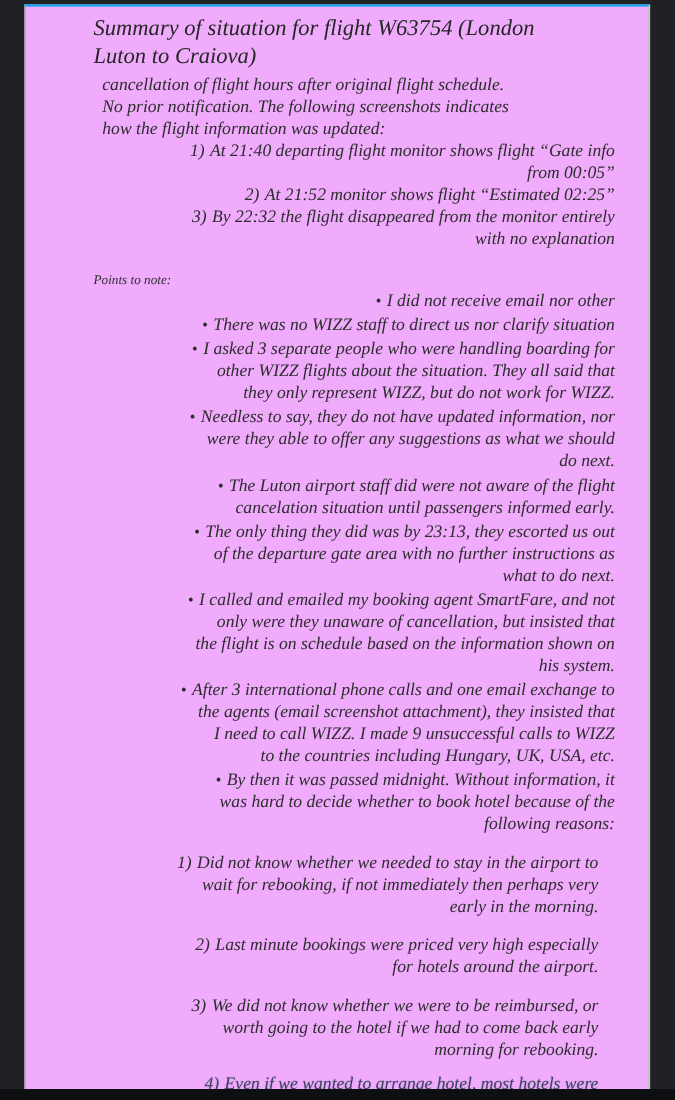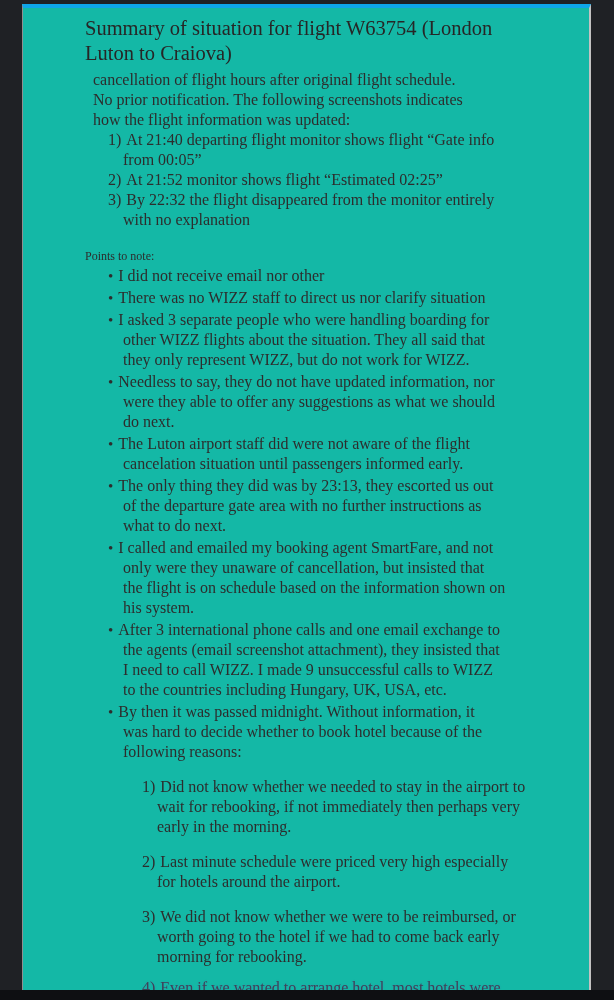--- a/index.html
+++ b/index.html
@@ -11,26 +11,27 @@
   }
   .photo {
     position: relative;
     width: 614px; height: 1000px;
     background: #1f2125;
   }
   .page {
     position: absolute;
     left: 22px; top: 4px;
     width: 569px; height: 996px;
-    background: #14b8a6;
+    background: #f0abfc;
     border-left: 1px solid #8f8f8f;
     border-right: 2px solid #c2c2c2;
-    border-top: 4px solid #0ea5e9;
+    border-top: 2px solid #0ea5e9;
     box-sizing: border-box;
     overflow: hidden;
+    font-style: italic;
   }
   .content {
     padding: 8px 30px 0 62px;
     color: #2d2d2d;
     font-size: 16px;
     line-height: 20px;
     filter: blur(0.3px);
   }
   .pre { white-space: pre-line; }
   h1.title {
@@ -39,21 +40,21 @@
     line-height: 25px;
     font-weight: normal;
     color: #262626;
     white-space: pre-line;
   }
   p.intro {
     margin: 0 0 0 8px;
   }
   ol.updates, ol.reasons, ul.points {
     list-style: none;
-    margin: 0; padding: 0;
+    margin: 0; padding: 0; text-align: right;
   }
   ol.updates > li {
     padding-left: 38px;
     text-indent: -15px;
     margin: 0;
   }
   h2.points-heading {
     margin: 16px 0 0 0;
     font-size: 12px;
     line-height: 20px;
@@ -133,21 +134,21 @@
 the agents (email screenshot attachment), they insisted that
 I need to call WIZZ.  I made 9 unsuccessful calls to WIZZ
 to the countries including Hungary, UK, USA, etc.</span></li>
         <li><span class="marker bullet">•</span><span class="t pre">By then it was passed midnight.  Without information, it
 was hard to decide whether to book hotel because of the
 following reasons:</span>
           <ol class="reasons">
             <li><span class="marker">1)</span><span class="t pre">Did not know whether we needed to stay in the airport to
 wait for rebooking, if not immediately then perhaps very
 early in the morning.</span></li>
-            <li><span class="marker">2)</span><span class="t pre">Last minute schedule were priced very high especially
+            <li><span class="marker">2)</span><span class="t pre">Last minute bookings were priced very high especially
 for hotels around the airport.</span></li>
             <li><span class="marker">3)</span><span class="t pre">We did not know whether we were to be reimbursed, or
 worth going to the hotel if we had to come back early
 morning for rebooking.</span></li>
             <li><span class="marker">4)</span><span class="t pre">Even if we wanted to arrange hotel, most hotels were
 fully booked, or would not take check in at such late
 hours.</span></li>
           </ol>
         </li>
       </ul>

